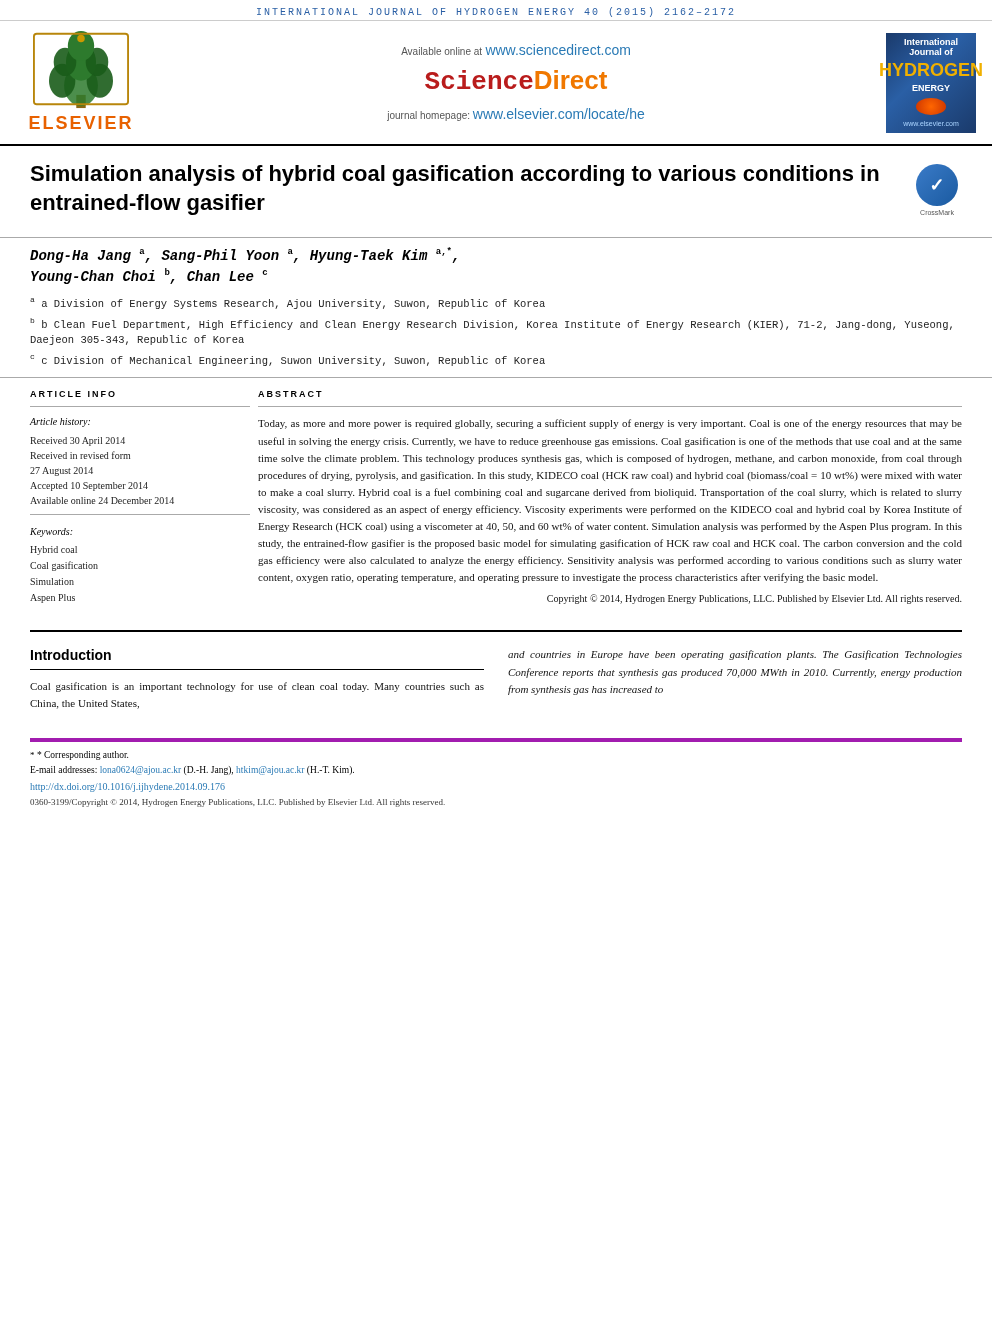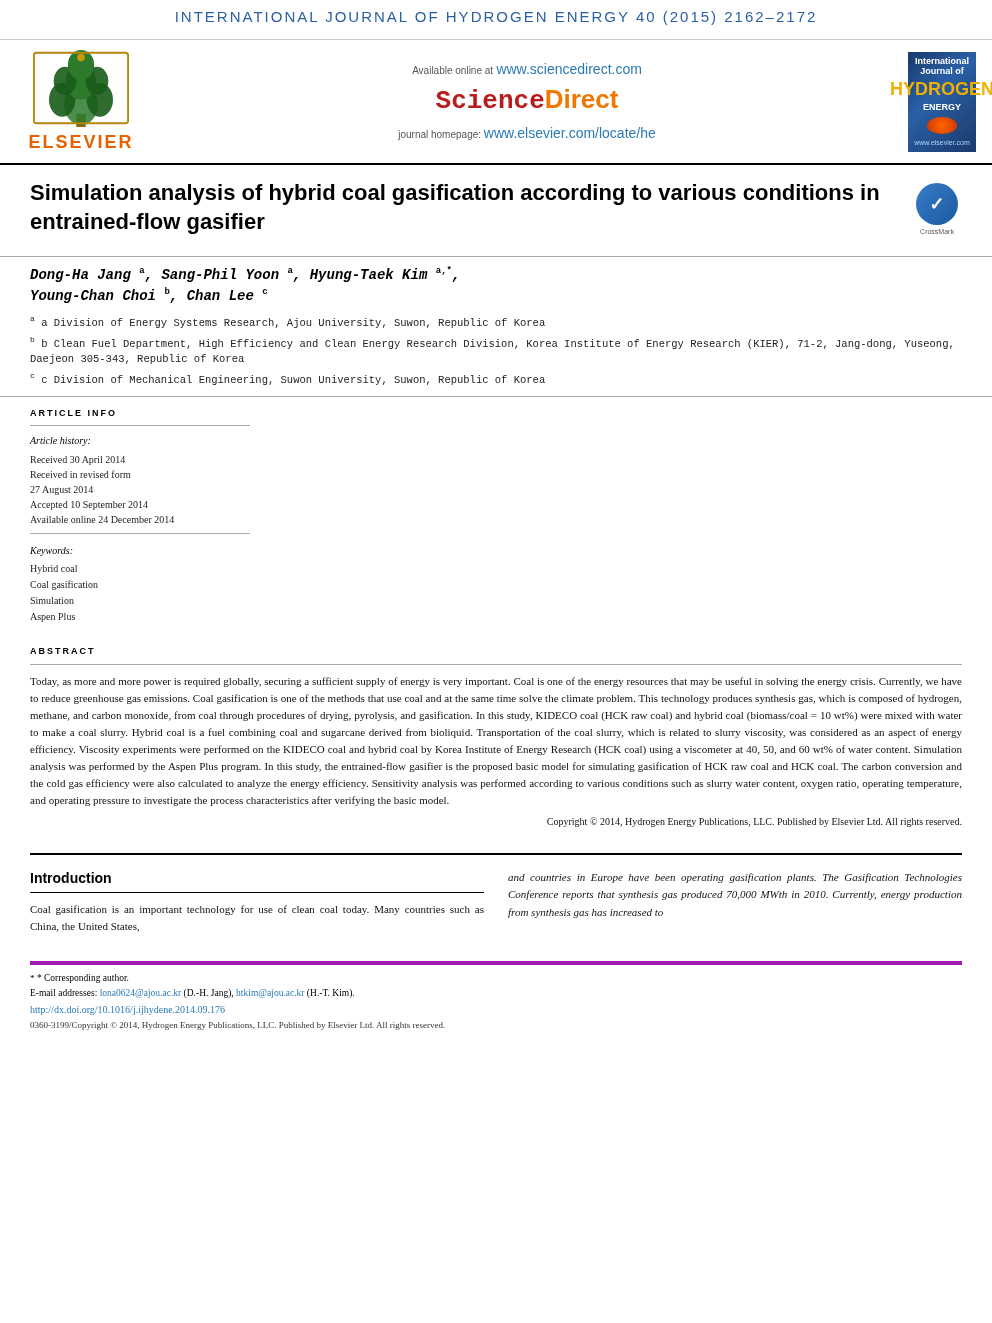--- a/index.html
+++ b/index.html
@@ -9,25 +9,25 @@
       color: #000;
       width: 992px;
       min-height: 1323px;
       font-size: 13px;
       line-height: 1.4;
     }
 
     
     .journal-header {
       text-align: center;
-      padding: 6px 0 12px;
-      font-size: 15px;
+      padding: 6px 0 0;
+      font-size: 10px;
       letter-spacing: 2px;
       color: #2a5fa5;
-      font-family: Liberation Sans, sans-serif;
+      font-family: Liberation Mono, monospace;
       text-transform: uppercase;
       border-bottom: 1px solid #ccc;
     }
 
     
     .branding-row {
       display: flex;
       align-items: center;
       justify-content: space-between;
       padding: 8px 16px;
@@ -86,21 +86,21 @@
     }
 
     .journal-homepage {
       font-size: 10px;
       color: #555;
       font-family: Arial, sans-serif;
       margin-top: 4px;
     }
 
     .journal-cover {
-      width: 68px;
+      width: 90px;
       height: 100px;
       background: linear-gradient(135deg, #1a3a6b 0%, #2a5fa5 40%, #1a3a6b 100%);
       display: flex;
       flex-direction: column;
       align-items: center;
       justify-content: center;
       color: #fff;
       font-family: Arial, sans-serif;
       font-size: 8px;
       padding: 4px;
@@ -213,22 +213,21 @@
     }
 
     
     .main-content {
       padding: 10px 30px;
       border-top: 1px solid #aaa;
     }
 
     .two-col {
       display: flex;
-      gap: 20px;
-      flex-direction: column;
+      gap: 8px;
     }
 
     .left-col {
       width: 220px;
       flex-shrink: 0;
     }
 
     .right-col {
       flex: 1;
     }

